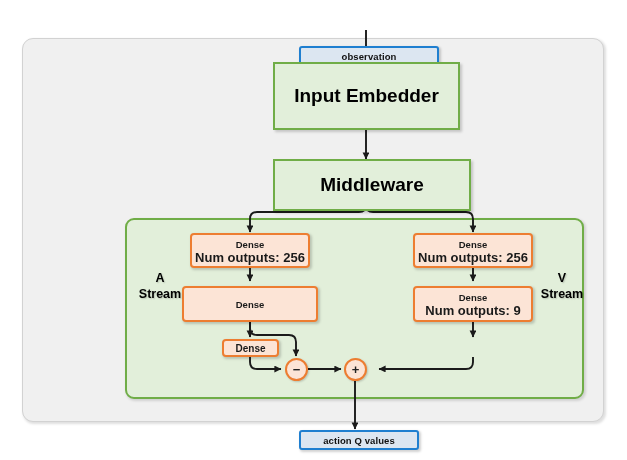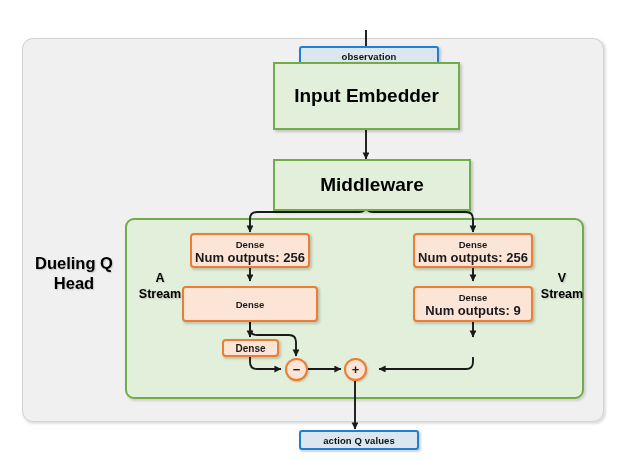--- a/index.html
+++ b/index.html
@@ -237,23 +237,20 @@
 
 
   <div class="op-circle" style="left:285px; top:358px;">
     <span>−</span>
   </div>
 
   <div class="op-circle" style="left:344px; top:358px;">
     <span>+</span>
   </div>
 
-  <div class="label-text label-head" style="left:24px; top:253px; width:100px;">
-    <span>Dueling Q Head</span>
-  </div>
 
   <div class="label-text label-stream" style="left:134px; top:270px; width:52px;">
     <div>A</div>
     <div>Stream</div>
   </div>
 
   <div class="label-text label-stream" style="left:534px; top:270px; width:56px;">
     <div>V</div>
     <div>Stream</div>
   </div>

